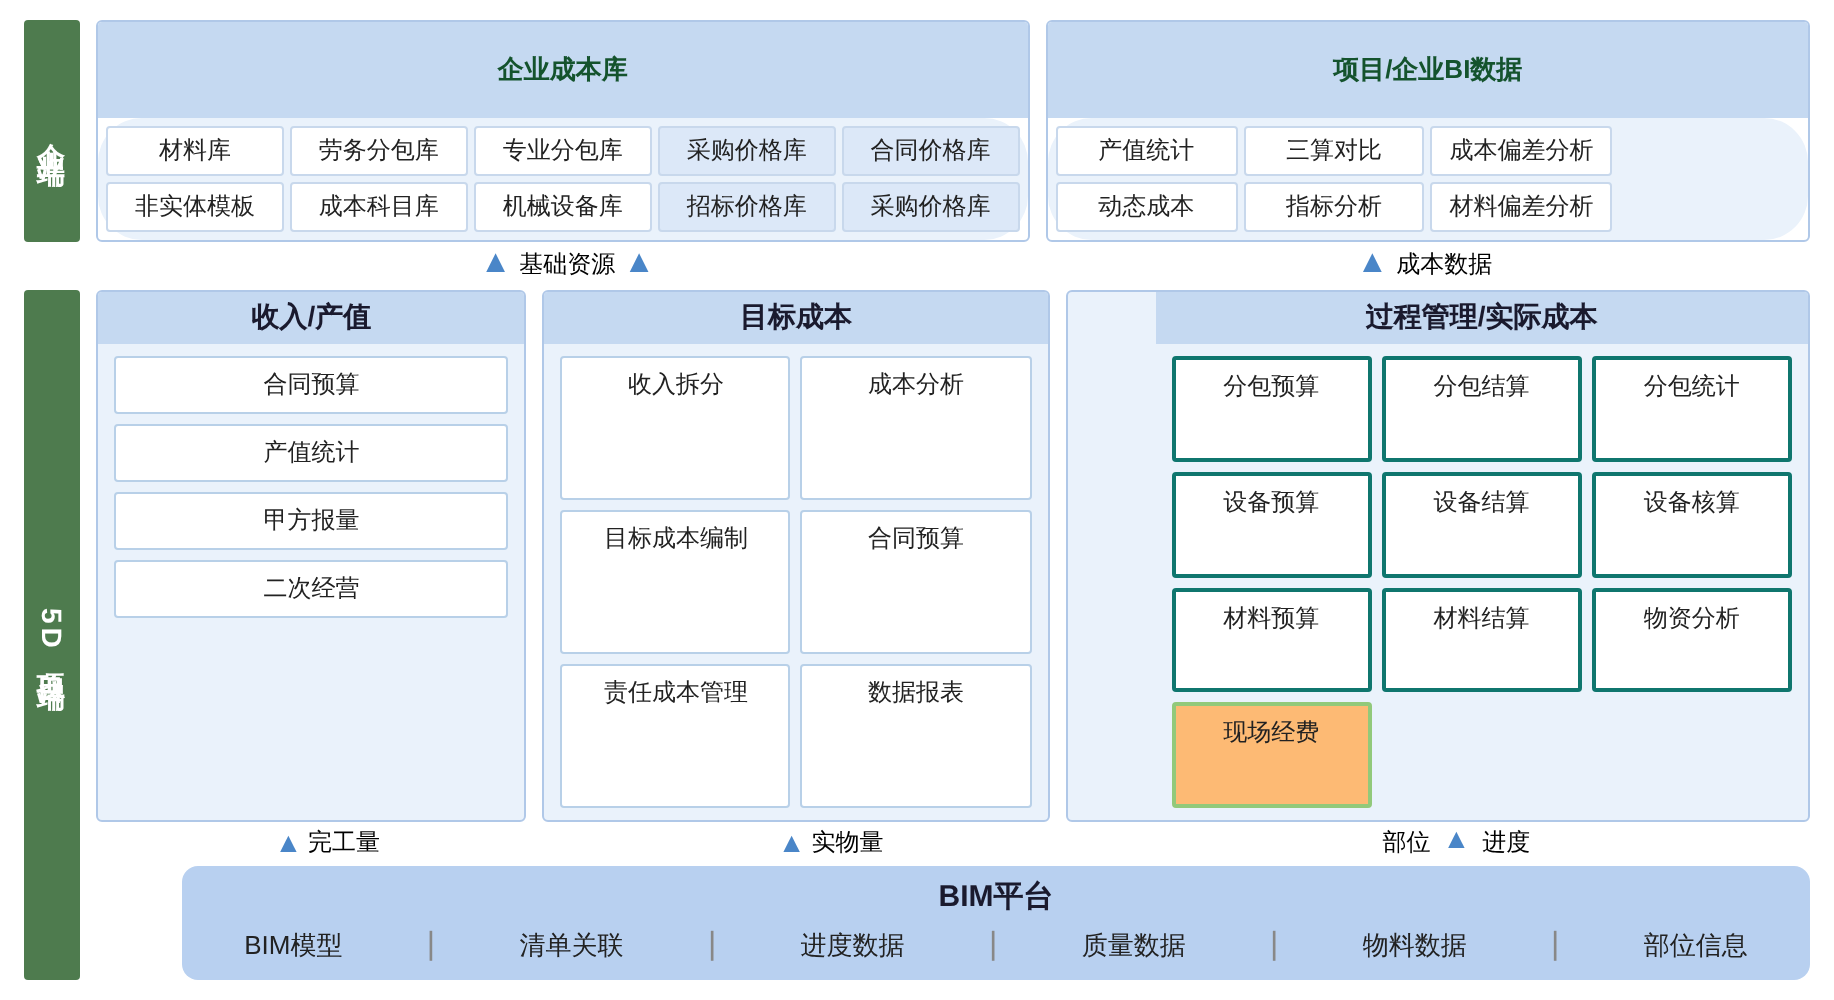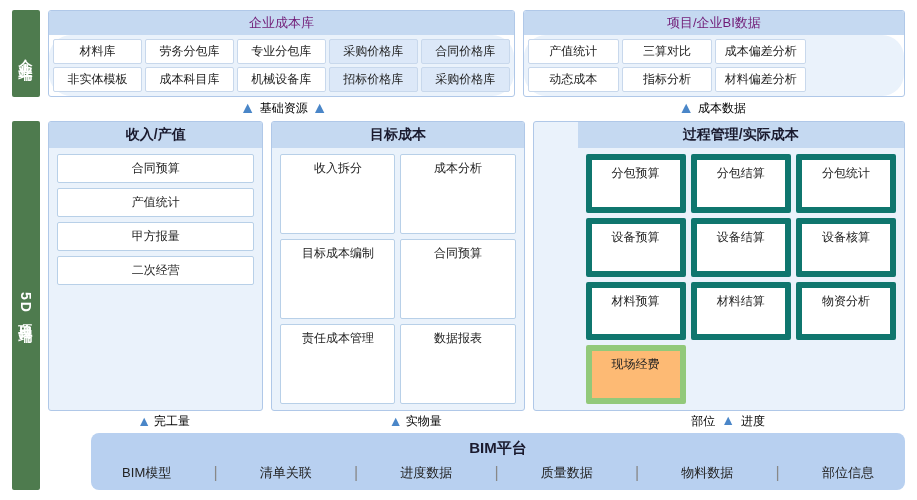--- a/index.html
+++ b/index.html
@@ -60,24 +60,24 @@
       flex: 1.1;
     }
 
     .enterprise-block-right {
       flex: 0.9;
     }
 
     .enterprise-block-title {
       background: #c5d9f1;
       text-align: center;
-      font-weight: normal;
+      font-weight: bold;
       font-size: 13px;
-      padding: 3px 0;
-      color: #701a75;
+      padding: 15px 0;
+      color: #14532d;
     }
 
     .enterprise-grid {
       display: grid;
       grid-template-columns: repeat(5, 1fr);
       gap: 3px;
       padding: 4px;
       background: #eaf2fb;
       border-radius: 22px;
     }
@@ -202,21 +202,21 @@
     .panel-right-grid {
       display: grid;
       grid-template-columns: 1fr 1fr 1fr;
       gap: 5px;
       padding: 6px 8px;
       flex: 1;
     }
 
     .panel-right-item {
       background: #fff;
-      border: 6px solid #0f766e;
+      border: 2px solid #0f766e;
       border-radius: 2px;
       text-align: center;
       padding: 5px 4px;
       font-size: 12px;
       color: #222;
     }
 
     .panel-right-item.green {
       background: #fdba74;
       border-color: #92c97a;

